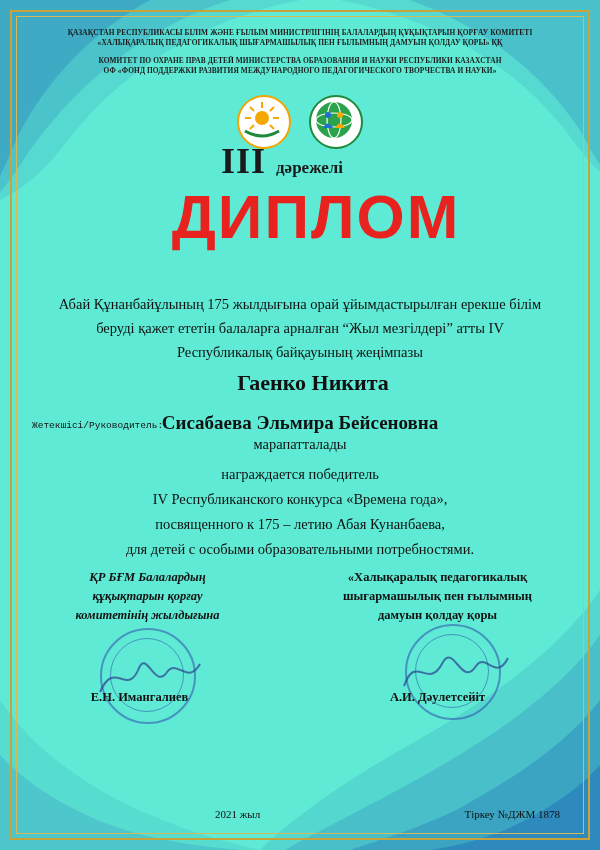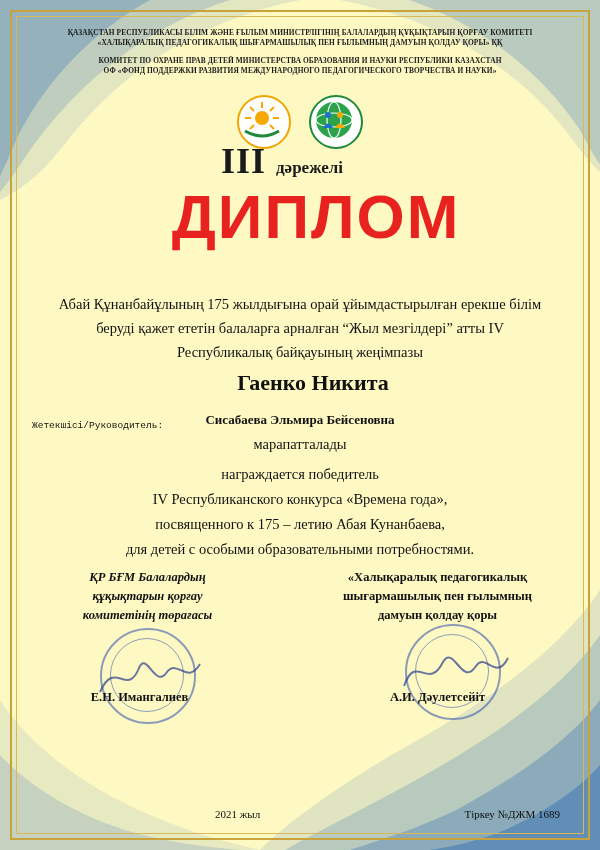--- a/index.html
+++ b/index.html
@@ -10,21 +10,21 @@
   body {
     width: 600px;
     height: 850px;
     font-family: "Liberation Serif", serif;
     overflow: hidden;
   }
   .page {
     position: relative;
     width: 600px;
     height: 850px;
-    background: #fef9c3;
+    background: #5eead4;
     overflow: hidden;
   }
   
   .border-outer {
     position: absolute;
     left: 10px; top: 10px;
     width: 580px; height: 830px;
     border: 2px solid #c8a23a;
     box-sizing: border-box;
   }
@@ -138,21 +138,21 @@
     top: 420px; left: 32px;
     font-family: Liberation Mono, monospace;
     font-size: 9.5px;
     color: #111111;
   }
   .supervisor-name {
     position: absolute;
     top: 412px; left: 0; width: 600px;
     text-align: center;
     font-family: "Liberation Serif", serif;
-    font-size: 13px;
+    font-size: 19px;
     font-weight: bold;
     color: #111111;
   }
   .awarded-kz {
     position: absolute;
     top: 436px; left: 0; width: 600px;
     text-align: center;
     font-family: "Liberation Serif", serif;
     font-size: 14.5px;
     color: #111111;
@@ -317,21 +317,21 @@
   <div class="para-ru">
     <div>награждается победитель</div>
     <div>IV Республиканского конкурса «Времена года»,</div>
     <div>посвященного к 175 – летию Абая Кунанбаева,</div>
     <div>для детей с особыми образовательными потребностями.</div>
   </div>
 
   <div class="sig-left">
     <div class="sig-title">ҚР БҒМ Балалардың</div>
     <div class="sig-title">құқықтарын қорғау</div>
-    <div class="sig-title">комитетінің төрағасы</div>
+    <div class="sig-title">комитетінің жылдығына</div>
   </div>
 
   <div class="sig-right">
     <div class="sig-title">«Халықаралық педагогикалық</div>
     <div class="sig-title">шығармашылық пен ғылымның</div>
     <div class="sig-title">дамуын қолдау қоры</div>
   </div>
 
   <div class="stamp stamp-left"></div>
   <div class="stamp stamp-right"></div>
@@ -340,15 +340,15 @@
     <path d="M5,42 C20,8 32,48 44,18 C52,0 60,40 72,22 C82,8 92,36 105,14" stroke="#2b3f8f" stroke-width="2" fill="none"></path>
   </svg>
   <svg class="scribble" style="left:398px; top:646px;" width="115" height="54" viewBox="0 0 115 54">
     <path d="M6,40 C18,6 30,46 45,16 C56,-2 64,42 78,20 C88,6 98,36 110,12" stroke="#2b3f8f" stroke-width="2" fill="none"></path>
   </svg>
 
   <div class="sig-name sig-name-left">Е.Н. Имангалиев</div>
   <div class="sig-name sig-name-right">А.И. Дәулетсейіт</div>
 
   <div class="footer-year">2021 жыл</div>
-  <div class="footer-reg">Тіркеу №ДЖМ 1689</div>
+  <div class="footer-reg">Тіркеу №ДЖМ 1878</div>
 
 </div>
 
 </body></html>

